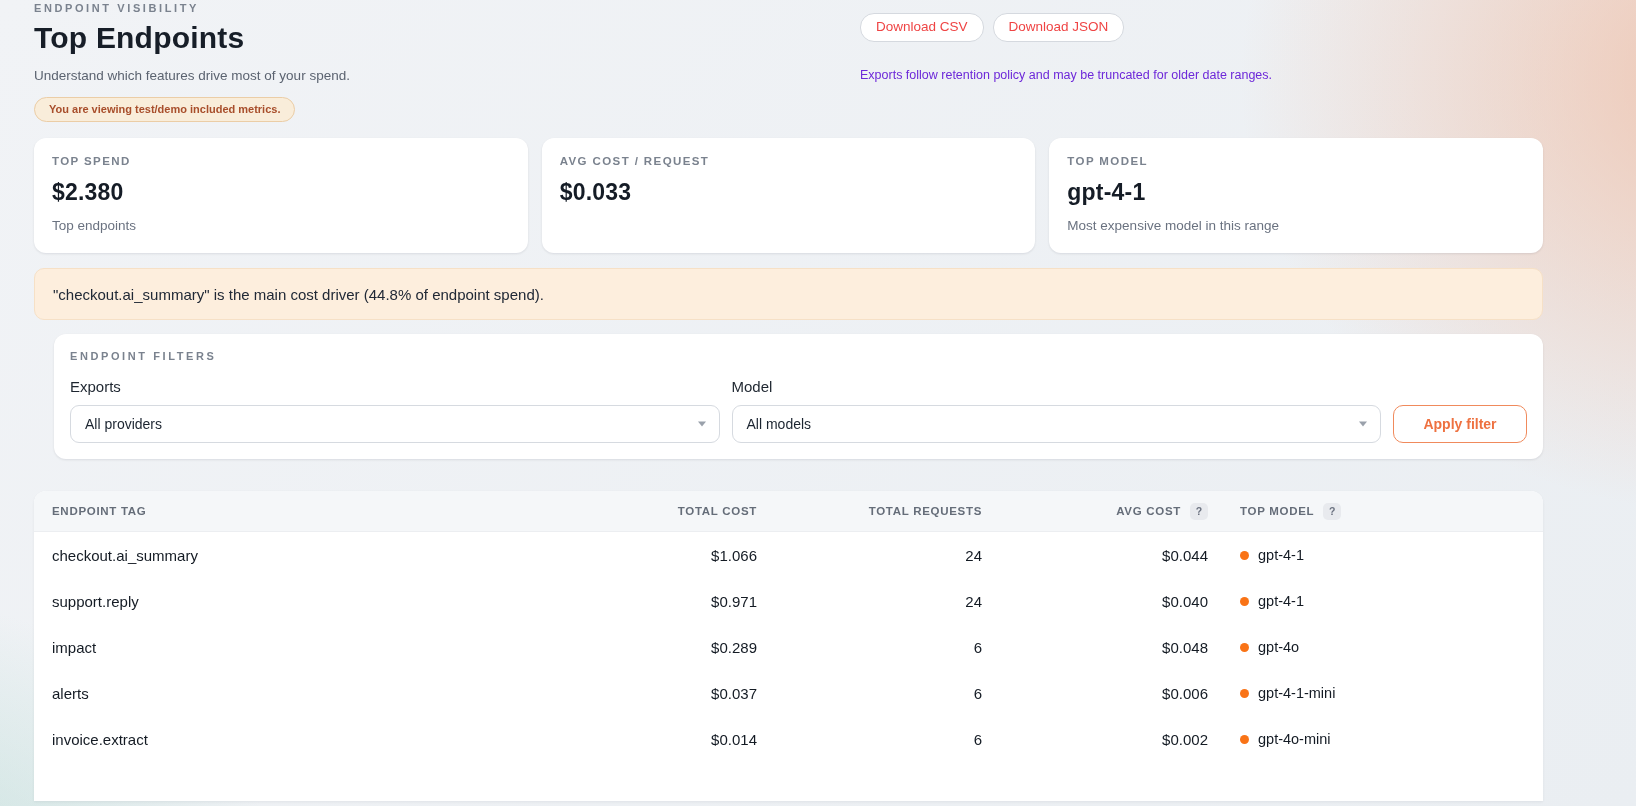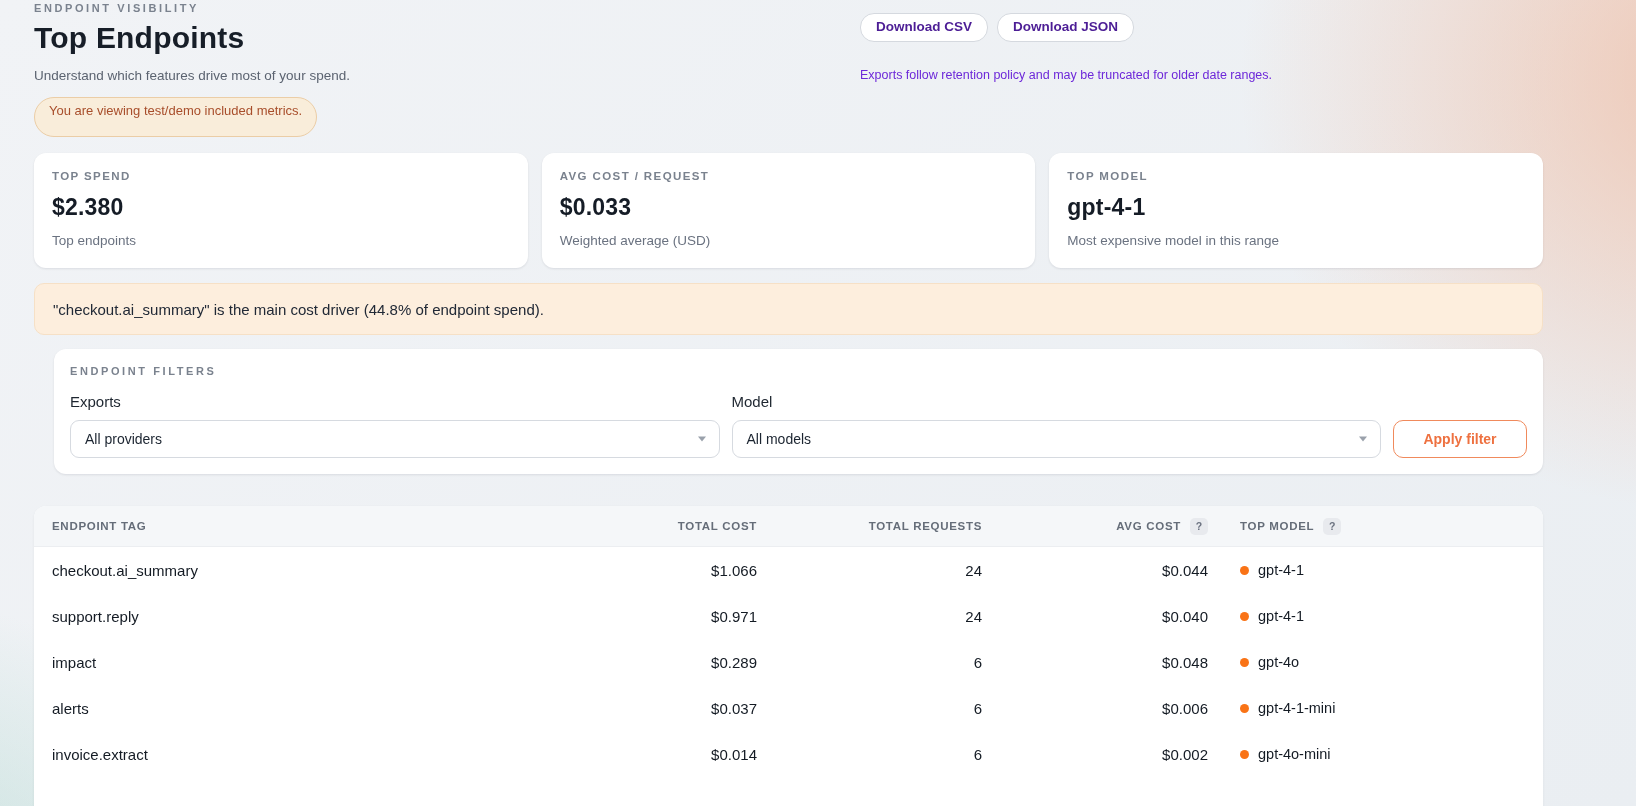--- a/index.html
+++ b/index.html
@@ -19,27 +19,27 @@
   .header-left { width: 826px; flex: none; }
   .eyebrow {
     font-size: 11px; font-weight: 700; letter-spacing: 2.6px;
     color: #7a828e; text-transform: uppercase;
   }
   .page-title { font-size: 30px; font-weight: 700; color: #171e28; margin-top: 7px; letter-spacing: 0.2px; }
   .subtitle { font-size: 13.5px; color: #5b6370; margin-top: 13px; }
   .demo-badge {
     display: inline-block; margin-top: 14px;
     background: #f9edda; border: 1px solid #ebcda6; border-radius: 999px;
-    padding: 5px 14px 18px; font-size: 13px; font-weight: 400; color: #a84e2b;
+    padding: 5px 14px 6px; font-size: 11px; font-weight: 700; color: #a84e2b;
   }
   .header-right { flex: 1; padding-top: 11px; }
   .export-buttons { display: flex; gap: 9px; }
   .pill-btn {
     background: #ffffff; border: 1px solid #d5d9df; border-radius: 14px;
-    padding: 5px 15px 6px; font-size: 13.5px; font-weight: 700; color: #4c1d95;
+    padding: 5px 15px 6px; font-size: 13.5px; font-weight: 400; color: #ef4444;
     font-family: inherit; cursor: pointer; line-height: 1.2;
   }
   .export-note { margin-top: 26px; font-size: 12.5px; color: #6d28d9; }
 
   
   .stats-row { display: flex; gap: 14px; margin-top: 16px; }
   .stat-card {
     flex: 1; background: #ffffff; border-radius: 12px; height: 115px;
     padding: 17px 18px; box-shadow: 0 1px 3px rgba(16,24,40,0.06), 0 1px 2px rgba(16,24,40,0.04);
   }
@@ -139,21 +139,20 @@
 
   <div class="stats-row">
     <div class="stat-card">
       <div class="stat-label">TOP SPEND</div>
       <div class="stat-value">$2.380</div>
       <div class="stat-sub">Top endpoints</div>
     </div>
     <div class="stat-card">
       <div class="stat-label">AVG COST / REQUEST</div>
       <div class="stat-value">$0.033</div>
-      <div class="stat-sub">Weighted average (USD)</div>
     </div>
     <div class="stat-card">
       <div class="stat-label">TOP MODEL</div>
       <div class="stat-value">gpt-4-1</div>
       <div class="stat-sub">Most expensive model in this range</div>
     </div>
   </div>
 
   <div class="insight-banner">"checkout.ai_summary" is the main cost driver (44.8% of endpoint spend).</div>
 

